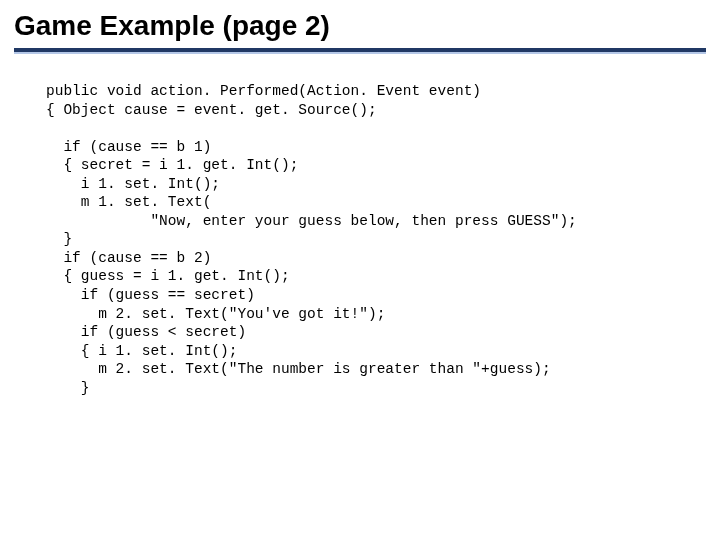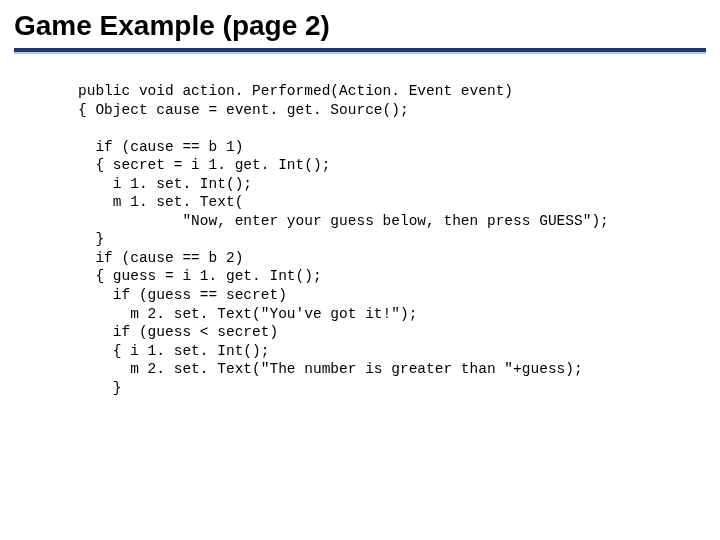--- a/index.html
+++ b/index.html
@@ -3,21 +3,21 @@
 <meta charset="utf-8">
 <style>
   * { margin: 0; padding: 0; box-sizing: border-box; }
   html, body { width: 720px; height: 540px; font-family: Arial, Helvetica, sans-serif; background: #fff; }
   .slide { width: 720px; height: 404px; position: relative; background: #fff; }
   .title-area { padding: 10px 14px 0 14px; }
   .title { font-size: 28px; font-weight: bold; color: #000; }
   .rule-wrap { margin-top: 6px; }
   .rule-dark { height: 4px; background: #203864; }
   .rule-light { height: 2px; background: #b4c7e7; }
-  .code-area { padding: 28px 10px 10px 46px; margin-left: 32px; }
+  .code-area { padding: 28px 10px 10px 46px; }
   pre.code {
     font-family: "Courier New", Courier, monospace;
     font-size: 14.5px;
     line-height: 1.28;
     white-space: pre;
     color: #000;
   }
 </style>
 </head>
 <body>

